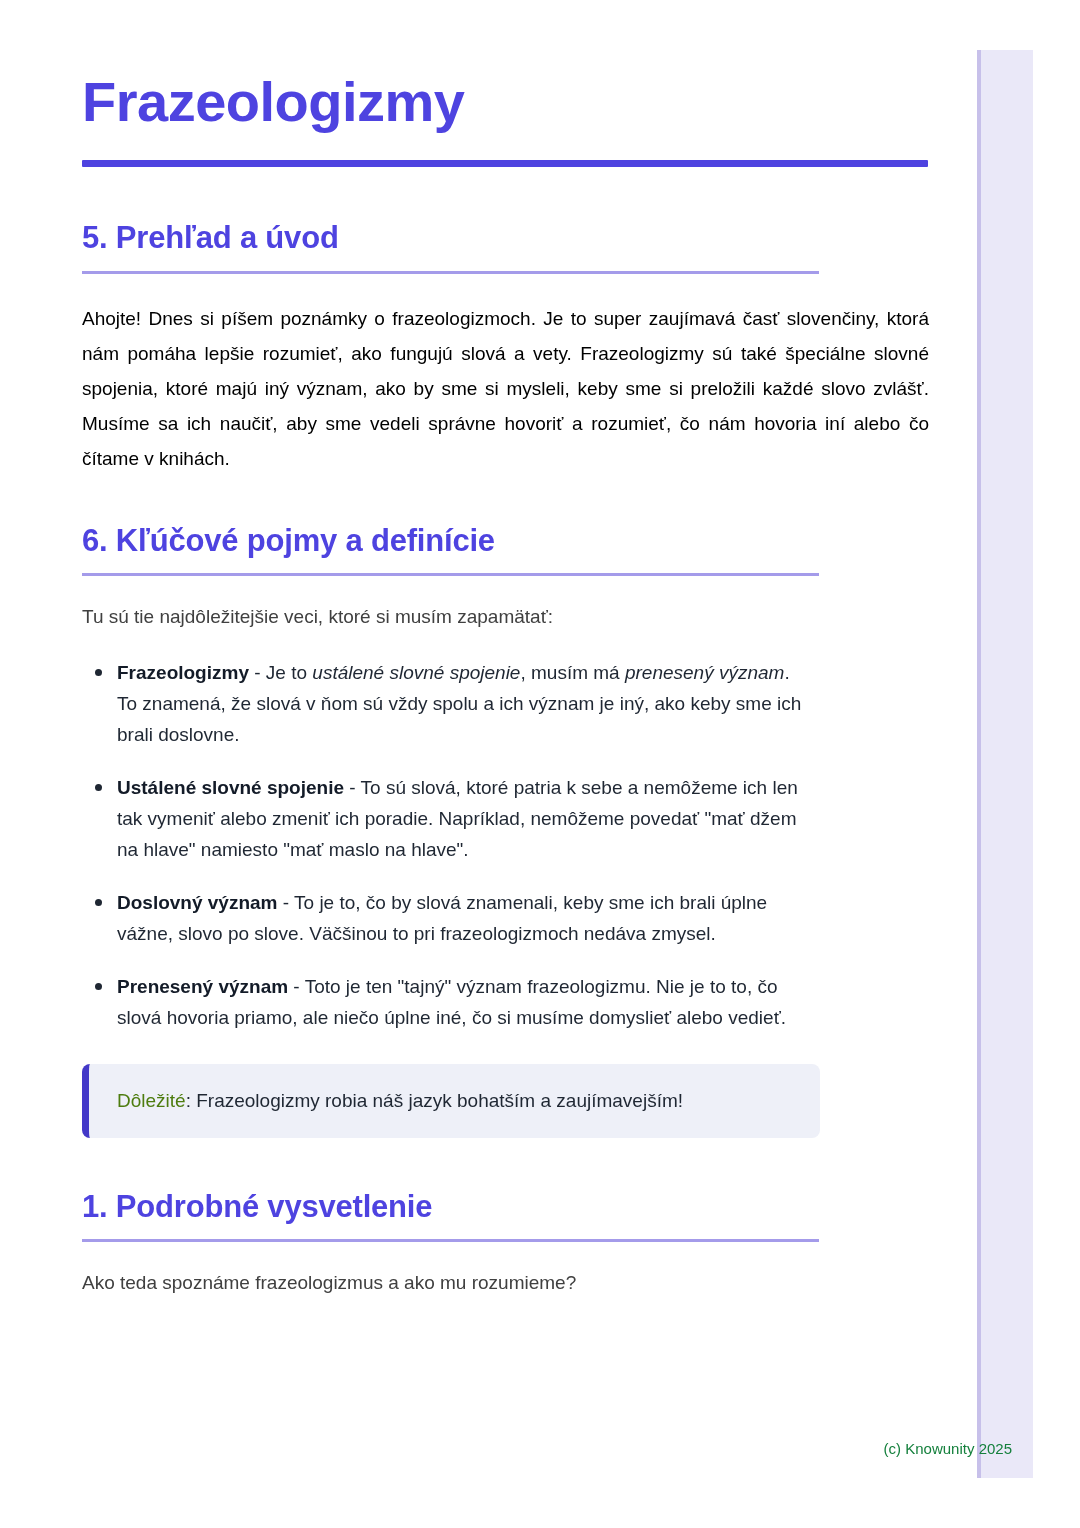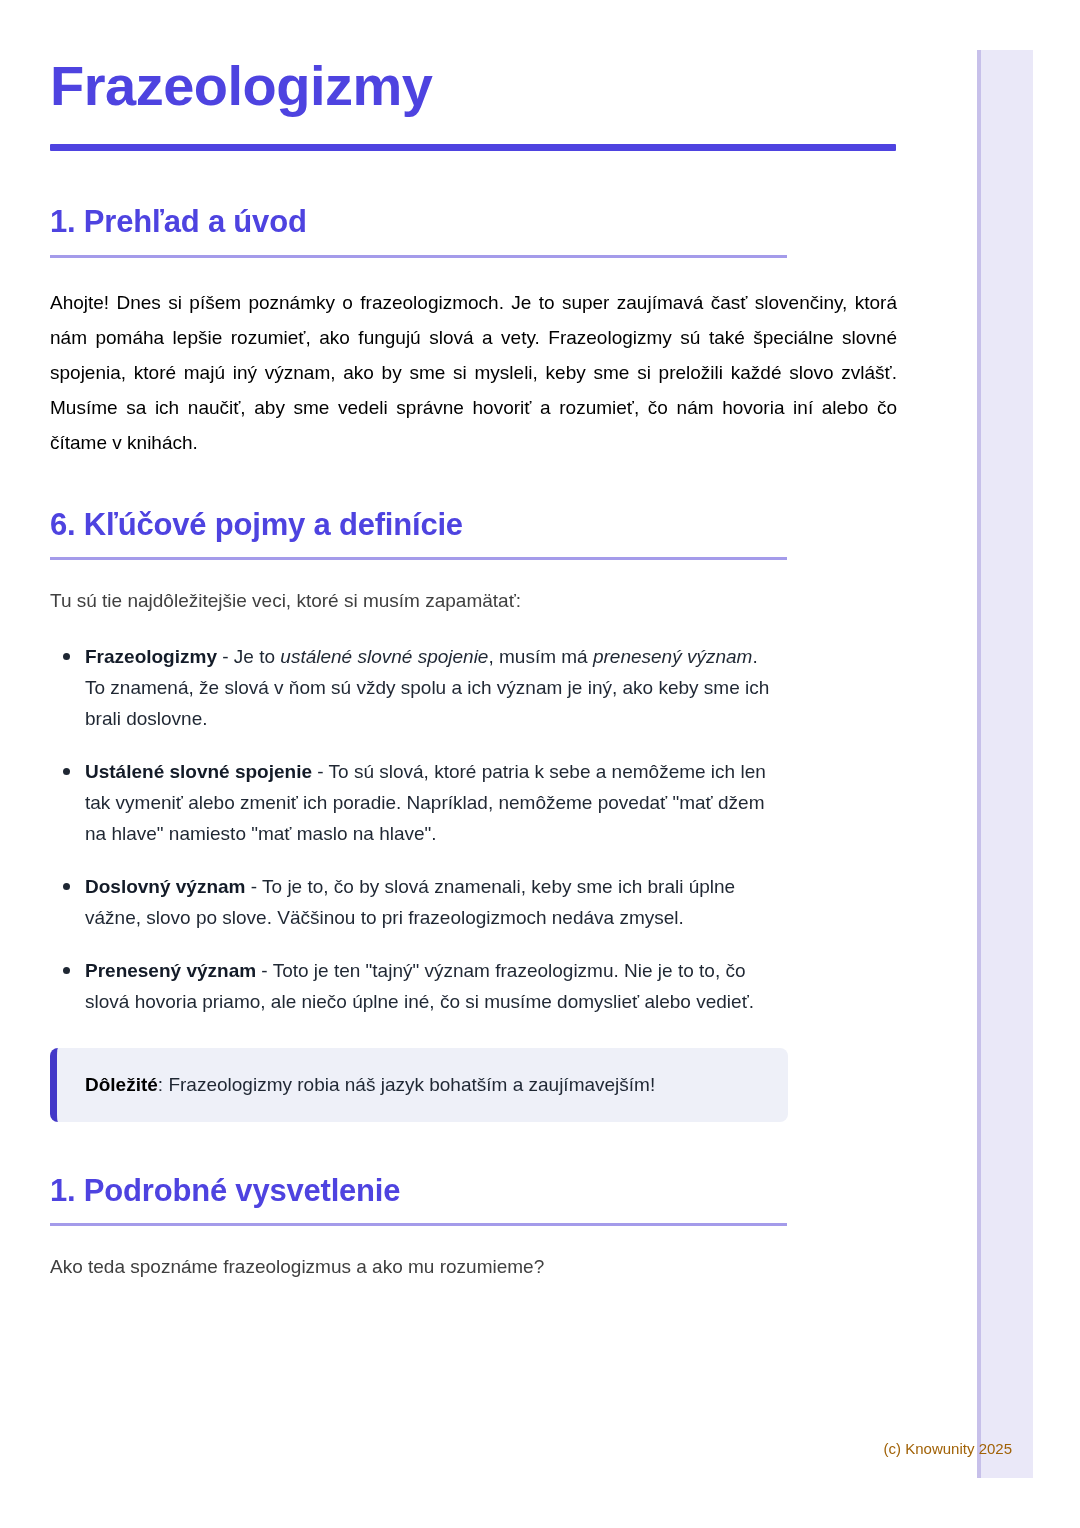--- a/index.html
+++ b/index.html
@@ -15,22 +15,22 @@
     position: absolute;
     left: 977px; top: 50px;
     width: 56px; height: 1428px;
     background: #eae8f8;
     border-left: 4px solid #c7c0ea;
     z-index: 1;
   }
   .content {
     position: relative;
     z-index: 2;
-    padding-top: 56px;
-    margin-left: 50px;
+    padding-top: 72px;
+    margin-left: 82px;
     width: 847px;
   }
   .doc-title {
     font-size: 56px;
     font-weight: 800;
     letter-spacing: -0.5px;
     line-height: 1.08;
     color: #4e43e0;
   }
   .title-rule {
@@ -92,41 +92,41 @@
   .callout {
     margin-top: 31px;
     width: 738px;
     background: #eef0f8;
     border-left: 7px solid #4338c8;
     border-radius: 8px;
     padding: 24px 26px 24px 28px;
     font-size: 19px;
     line-height: 26px;
   }
-  .callout strong { font-weight: 700; color: #000000; }
+  .callout strong { font-weight: 400; color: #4d7c0f; }
   .page-footer {
     position: absolute;
     top: 1440px;
     right: 68px;
     font-size: 15px;
-    color: #a16207;
+    color: #15803d;
     z-index: 3;
   }
 </style>
 </head>
 <body>
 
 <div class="side-strip"></div>
 
 <div class="content">
 
   <h1 class="doc-title">Frazeologizmy</h1>
   <div class="title-rule"></div>
 
-  <h2 class="section-heading s1">1. Prehľad a úvod</h2>
+  <h2 class="section-heading s1">5. Prehľad a úvod</h2>
   <div class="section-rule"></div>
   <p class="body-par">Ahojte! Dnes si píšem poznámky o frazeologizmoch. Je to super zaujímavá časť slovenčiny, ktorá nám pomáha lepšie rozumieť, ako fungujú slová a vety. Frazeologizmy sú také špeciálne slovné spojenia, ktoré majú iný význam, ako by sme si mysleli, keby sme si preložili každé slovo zvlášť. Musíme sa ich naučiť, aby sme vedeli správne hovoriť a rozumieť, čo nám hovoria iní alebo čo čítame v knihách.</p>
 
   <h2 class="section-heading s2">6. Kľúčové pojmy a definície</h2>
   <div class="section-rule"></div>
   <p class="intro-line">Tu sú tie najdôležitejšie veci, ktoré si musím zapamätať:</p>
 
   <ul class="term-list">
     <li><span class="dot"></span><strong>Frazeologizmy</strong><span> - Je to </span><em>ustálené slovné spojenie</em><span>, musím má </span><em>prenesený význam</em><span>. To znamená, že slová v ňom sú vždy spolu a ich význam je iný, ako keby sme ich brali doslovne.</span></li>
     <li><span class="dot"></span><strong>Ustálené slovné spojenie</strong><span> - To sú slová, ktoré patria k sebe a nemôžeme ich len tak vymeniť alebo zmeniť ich poradie. Napríklad, nemôžeme povedať "mať džem na hlave" namiesto "mať maslo na hlave".</span></li>

